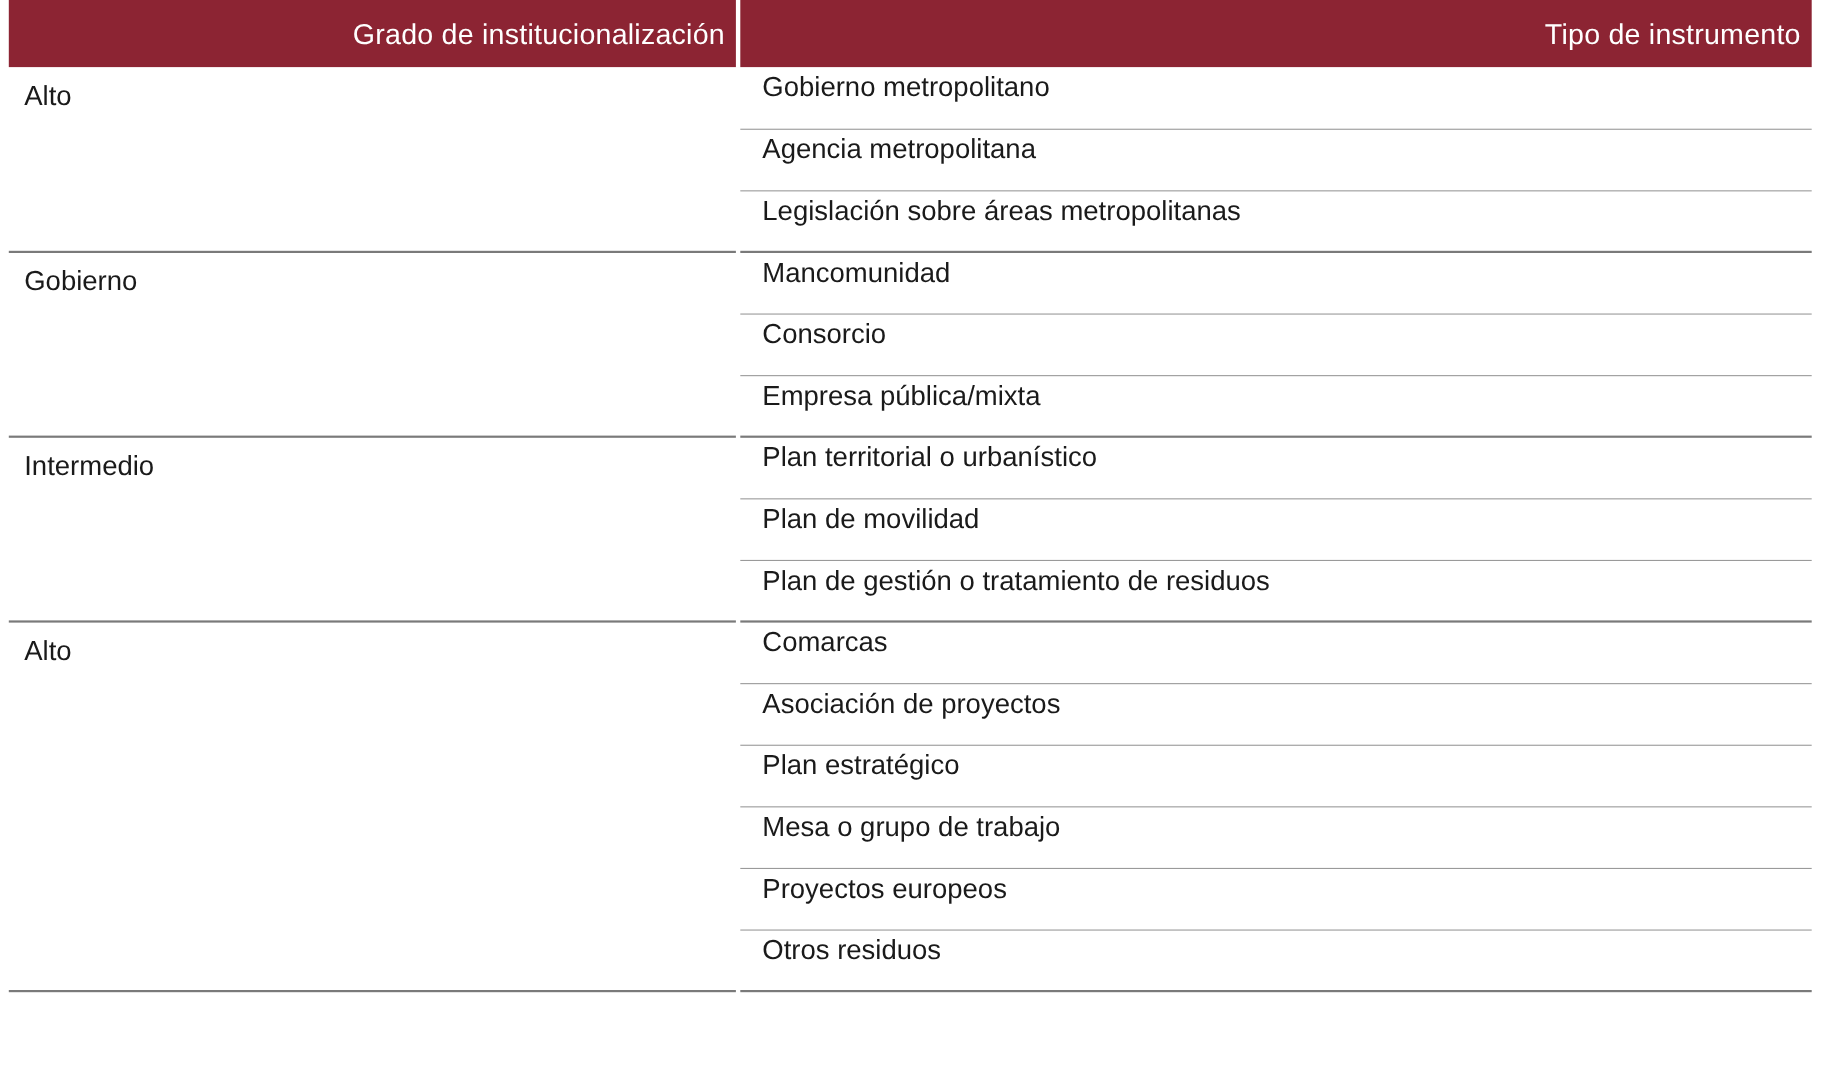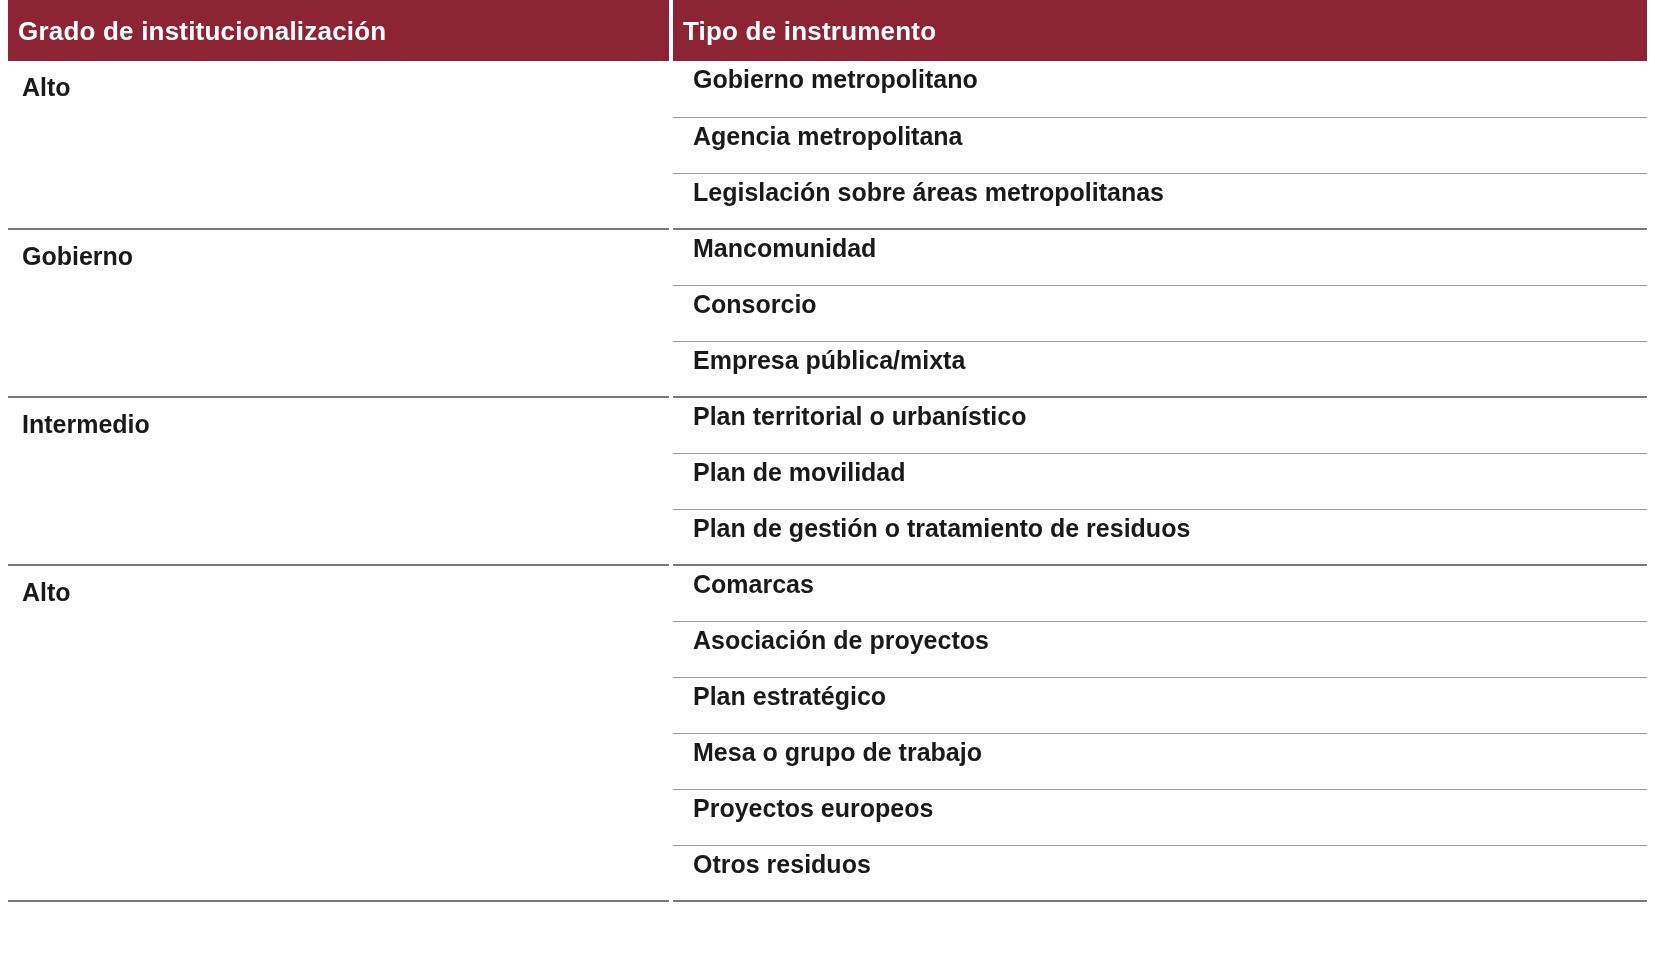--- a/index.html
+++ b/index.html
@@ -27,34 +27,34 @@
     table-layout: fixed;
   }
 
   table.inst-table col.col-grade { width: 663px; }
   table.inst-table col.col-instrument { width: 976px; }
 
   thead th {
     background: #8c2433;
     color: #ffffff;
     font-size: 26px;
-    font-weight: bold;
-    text-align: left;
+    font-weight: normal;
+    text-align: right;
     padding: 16px 10px 14px 10px;
     height: 52px;
     box-sizing: border-box;
     letter-spacing: 0.2px;
   }
   thead th.th-grade {
     border-right: 4px solid #ffffff;
   }
 
   tbody td {
     font-size: 25px;
-    font-weight: bold;
+    font-weight: normal;
     color: #1a1a1a;
     vertical-align: top;
     padding: 0;
     margin-top: 12px;
   }
 
   td.grade-cell {
     padding: 12px 0 0 14px;
     border-top: 2px solid #7a7a7a;
     white-space: nowrap;

